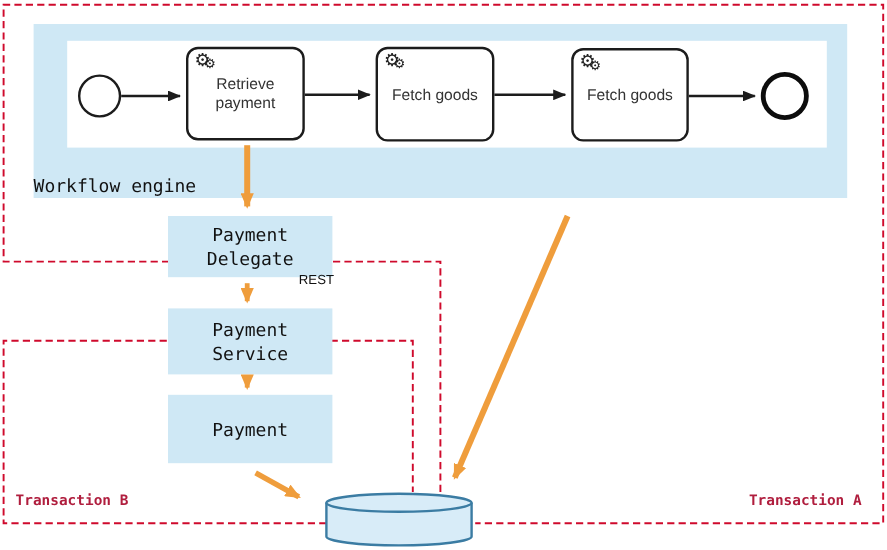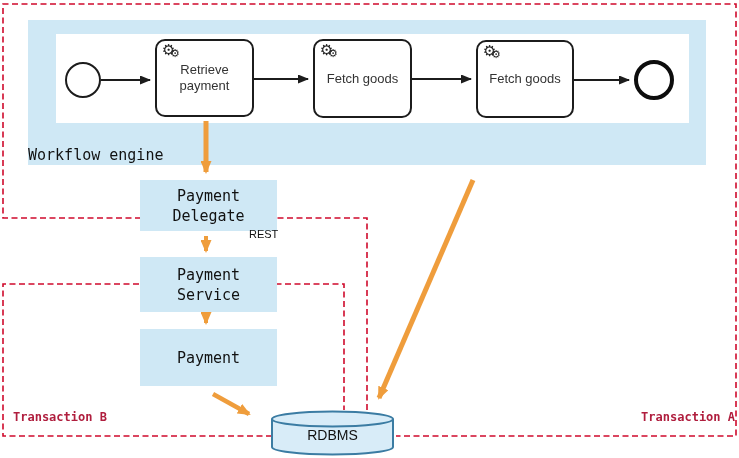--- a/index.html
+++ b/index.html
@@ -51,21 +51,21 @@
   .comp-service    { top:257px; height:55px; }
   .comp-repository { top:329px; height:57px; }
 
   .rest-label { position:absolute; left:224px; top:228px; font-size:11px; color:#111; z-index:1;margin-left:25px; }
 
   .txn-label {
     position:absolute; top:410px; font-family:"DejaVu Sans Mono", monospace;
     font-weight:bold; font-size:12px; color: var(--transaction-label, #b01e3e); z-index:1;
   }
   .txn-label-b { left:13px; }
-  .txn-label-a { right:4px;margin-left:38px; }
+  .txn-label-a { right:21px;margin-left:38px; }
 
   .rdbms-label {
     position:absolute; left:272px; top:427px; width:121px; text-align:center;
     font-size:14px; color:#111; z-index:3;
   }
 
   
   .seq   { fill:none; stroke:#1c1c1c; stroke-width:2.2; }
   .oflow { fill:none; stroke: var(--arrow-orange, #ef9d3c); }
   .head-black  { fill:#1c1c1c; }
@@ -156,15 +156,14 @@
     <path class="oflow" stroke-width="5" d="M206,121 L206,172" marker-end="url(#ao)"></path>
     <path class="oflow" stroke-width="4" d="M206,236 L206,251" marker-end="url(#ao)"></path>
     <path class="oflow" stroke-width="4" d="M206,314 L206,323" marker-end="url(#ao)"></path>
     <path class="oflow" stroke-width="4.5" d="M213,394 L249,414" marker-end="url(#ao)"></path>
     <path class="oflow" stroke-width="5" d="M473,180 L379,398" marker-end="url(#ao)"></path>
 
     <path class="db-shape" d="M272,419 L272,447 A60.5,7.5 0 0 0 393,447 L393,419"></path>
     <ellipse class="db-shape" cx="332.5" cy="419" rx="60.5" ry="7.5"></ellipse>
   </svg>
 
-  <div class="rdbms-label">RDBMS</div>
 
 </div>
 
 </body></html>

